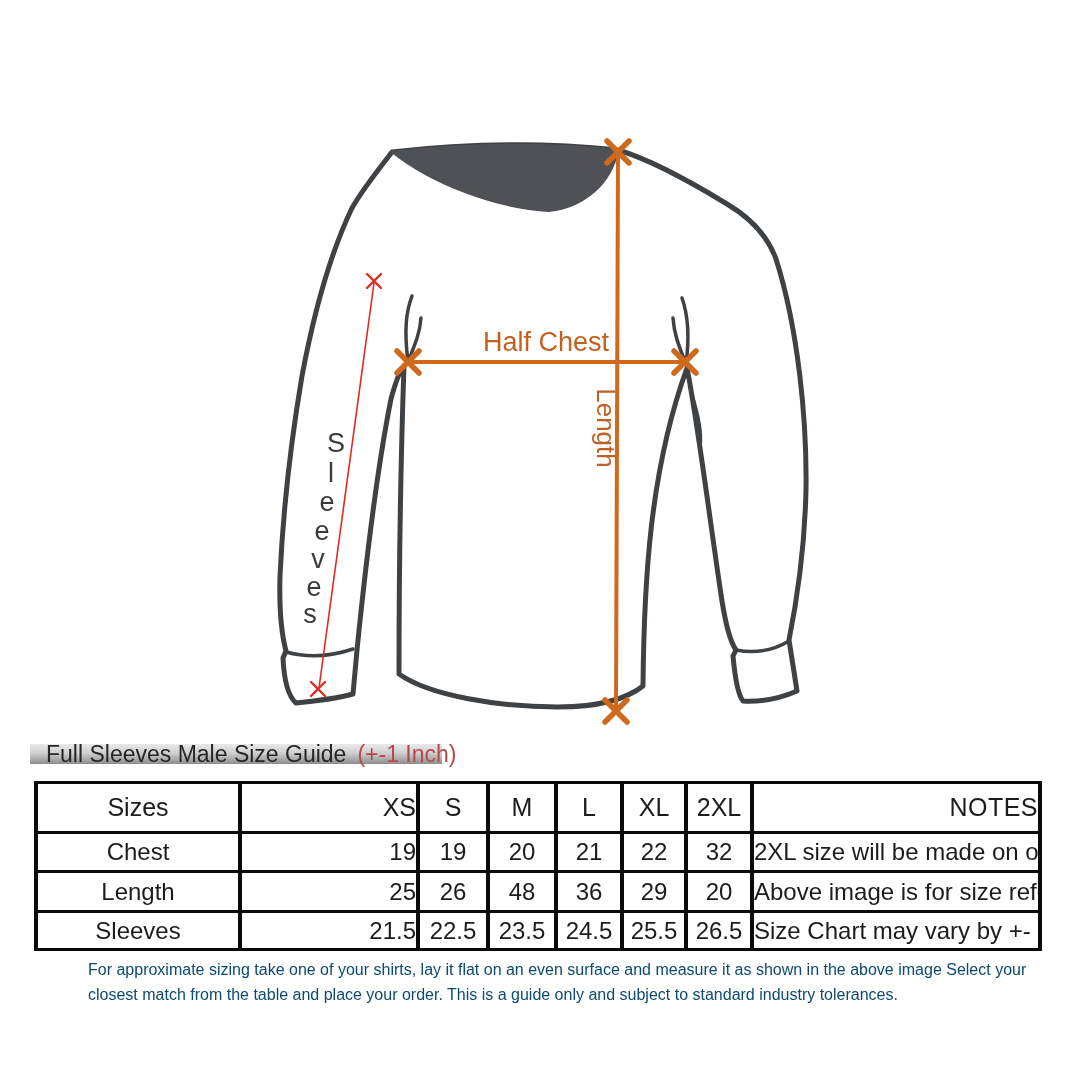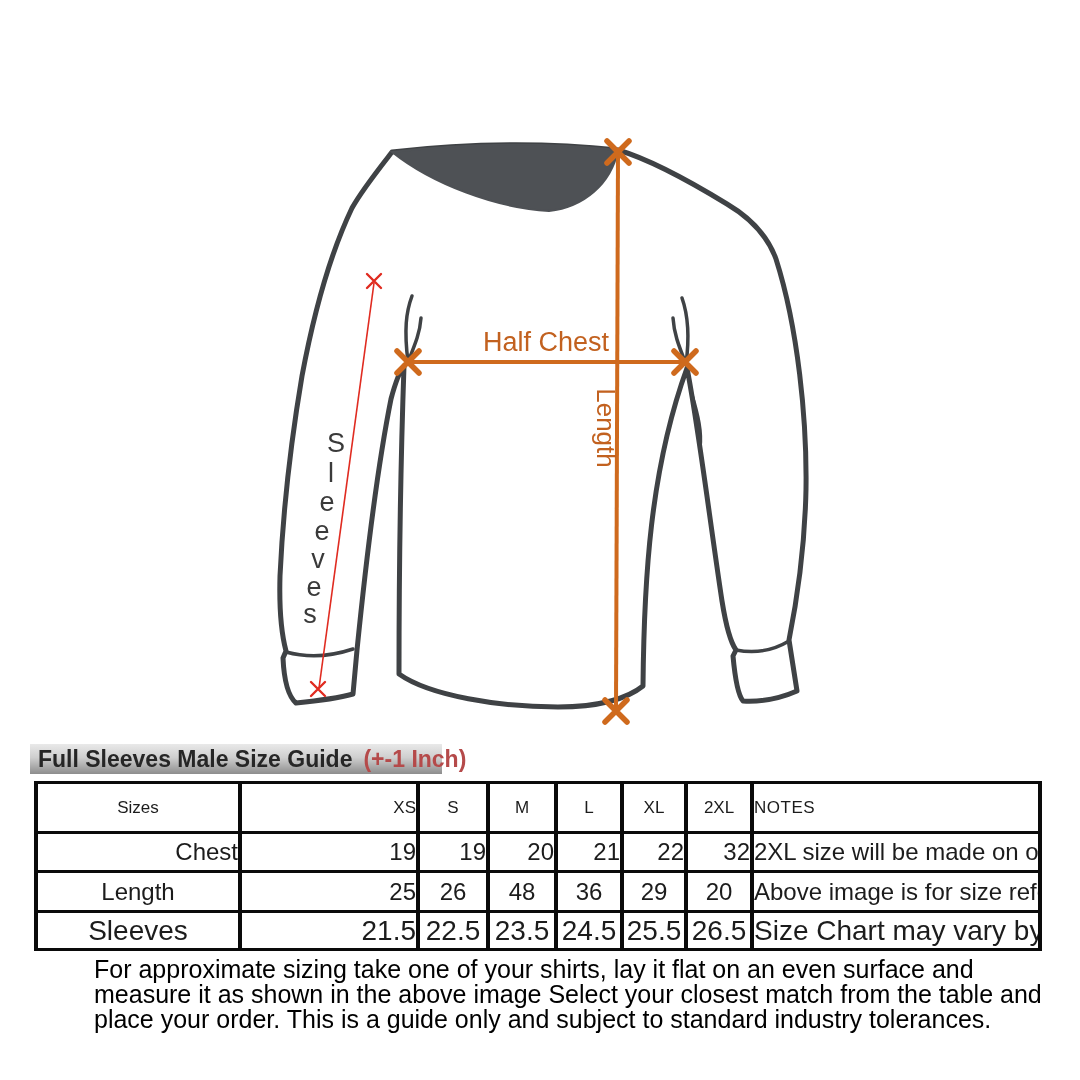--- a/index.html
+++ b/index.html
@@ -4,51 +4,51 @@
 <style>
   html,body{margin:0;padding:0;background:#ffffff;}
   .page{
     position:relative;width:1080px;height:1080px;background:#ffffff;overflow:hidden;
     font-family:"Liberation Sans", sans-serif;
   }
   svg text{font-family:"Liberation Sans", sans-serif;}
 
   
   .title-bar{
-    position:absolute;left:30px;top:744px;width:412px;height:30px;
+    position:absolute;left:30px;top:744px;width:412px;height:20px;
     background:linear-gradient(to bottom,#e9e9e9 0%,#cfcfcf 45%,#8d8d8d 100%);
-    display:flex;align-items:center;padding-left:8px;box-sizing:border-box;
-    font-size:23px;white-space:nowrap;font-weight:bold;
+    display:flex;align-items:center;padding-left:16px;box-sizing:border-box;
+    font-size:23px;white-space:nowrap;
   }
   .title-main{color:#262626;}
   .title-tol{color:#b54a4a;margin-left:11px;}
 
   
   table.size-table{
     position:absolute;left:34px;top:781px;width:1004px;
     border-collapse:collapse;table-layout:fixed;background:#ffffff;
   }
   table.size-table td, table.size-table th{
     border:solid #0a0a0a;border-width:3px 4px;
     padding:0;box-sizing:border-box;overflow:hidden;white-space:nowrap;
     color:#1c1c1c;font-weight:400;
   }
-  tr.hdr td{height:50px;font-size:17px;}
-  tr.r1 td{height:39px;font-size:24px;text-align:right;}
+  tr.hdr td{height:50px;font-size:25px;}
+  tr.r1 td{height:39px;font-size:24px;}
   tr.r2 td{height:40px;font-size:24px;}
-  tr.r3 td{height:38px;font-size:28px;}
+  tr.r3 td{height:38px;font-size:24px;}
   .c-center{text-align:center;}
   .c-right{text-align:right;padding-right:14px;}
   .c-note{font-size:17px;text-align:left;padding-left:14px;}
-  .notes-hdr{color:#b15050;font-size:18px;letter-spacing:.5px;text-align:left;padding-left:14px;}
+  .notes-hdr{color:#b15050;font-size:18px;letter-spacing:.5px;text-align:right;padding-left:14px;}
 
   
   .footer-note{
-    position:absolute;left:94px;top:957px;width:958px;
-    color:#000000;font-size:25px;line-height:25px;
+    position:absolute;left:88px;top:957px;width:958px;
+    color:#0c4a6e;font-size:16px;line-height:25px;
   }
   .footer-note p{margin:0;}
 
 </style>
 </head>
 <body>
 
 <div class="page">
 
   <svg style="position:absolute;left:0;top:0;" width="1080" height="745" viewBox="0 0 1080 745">

